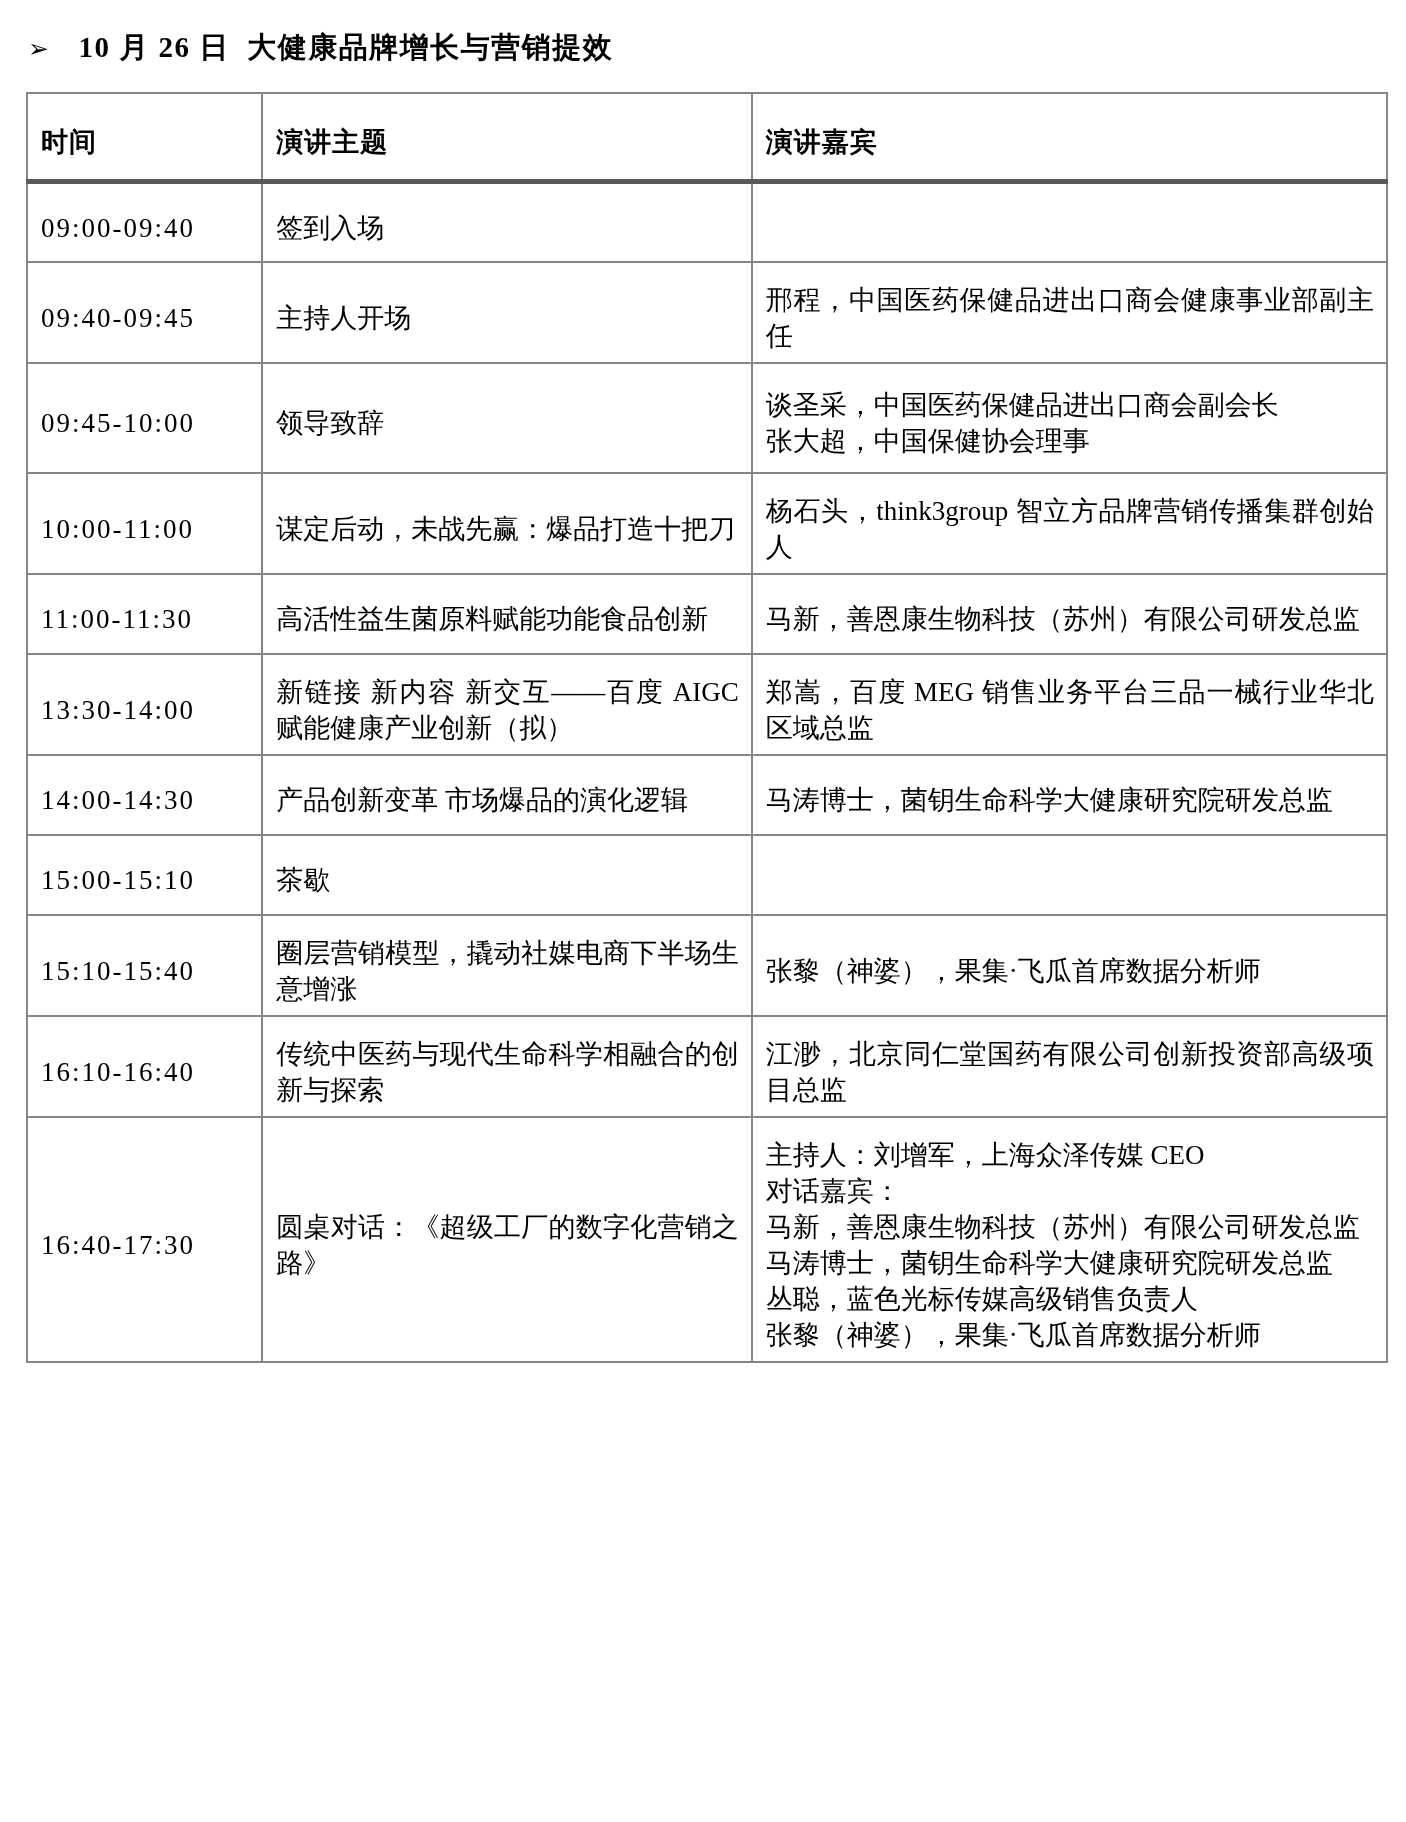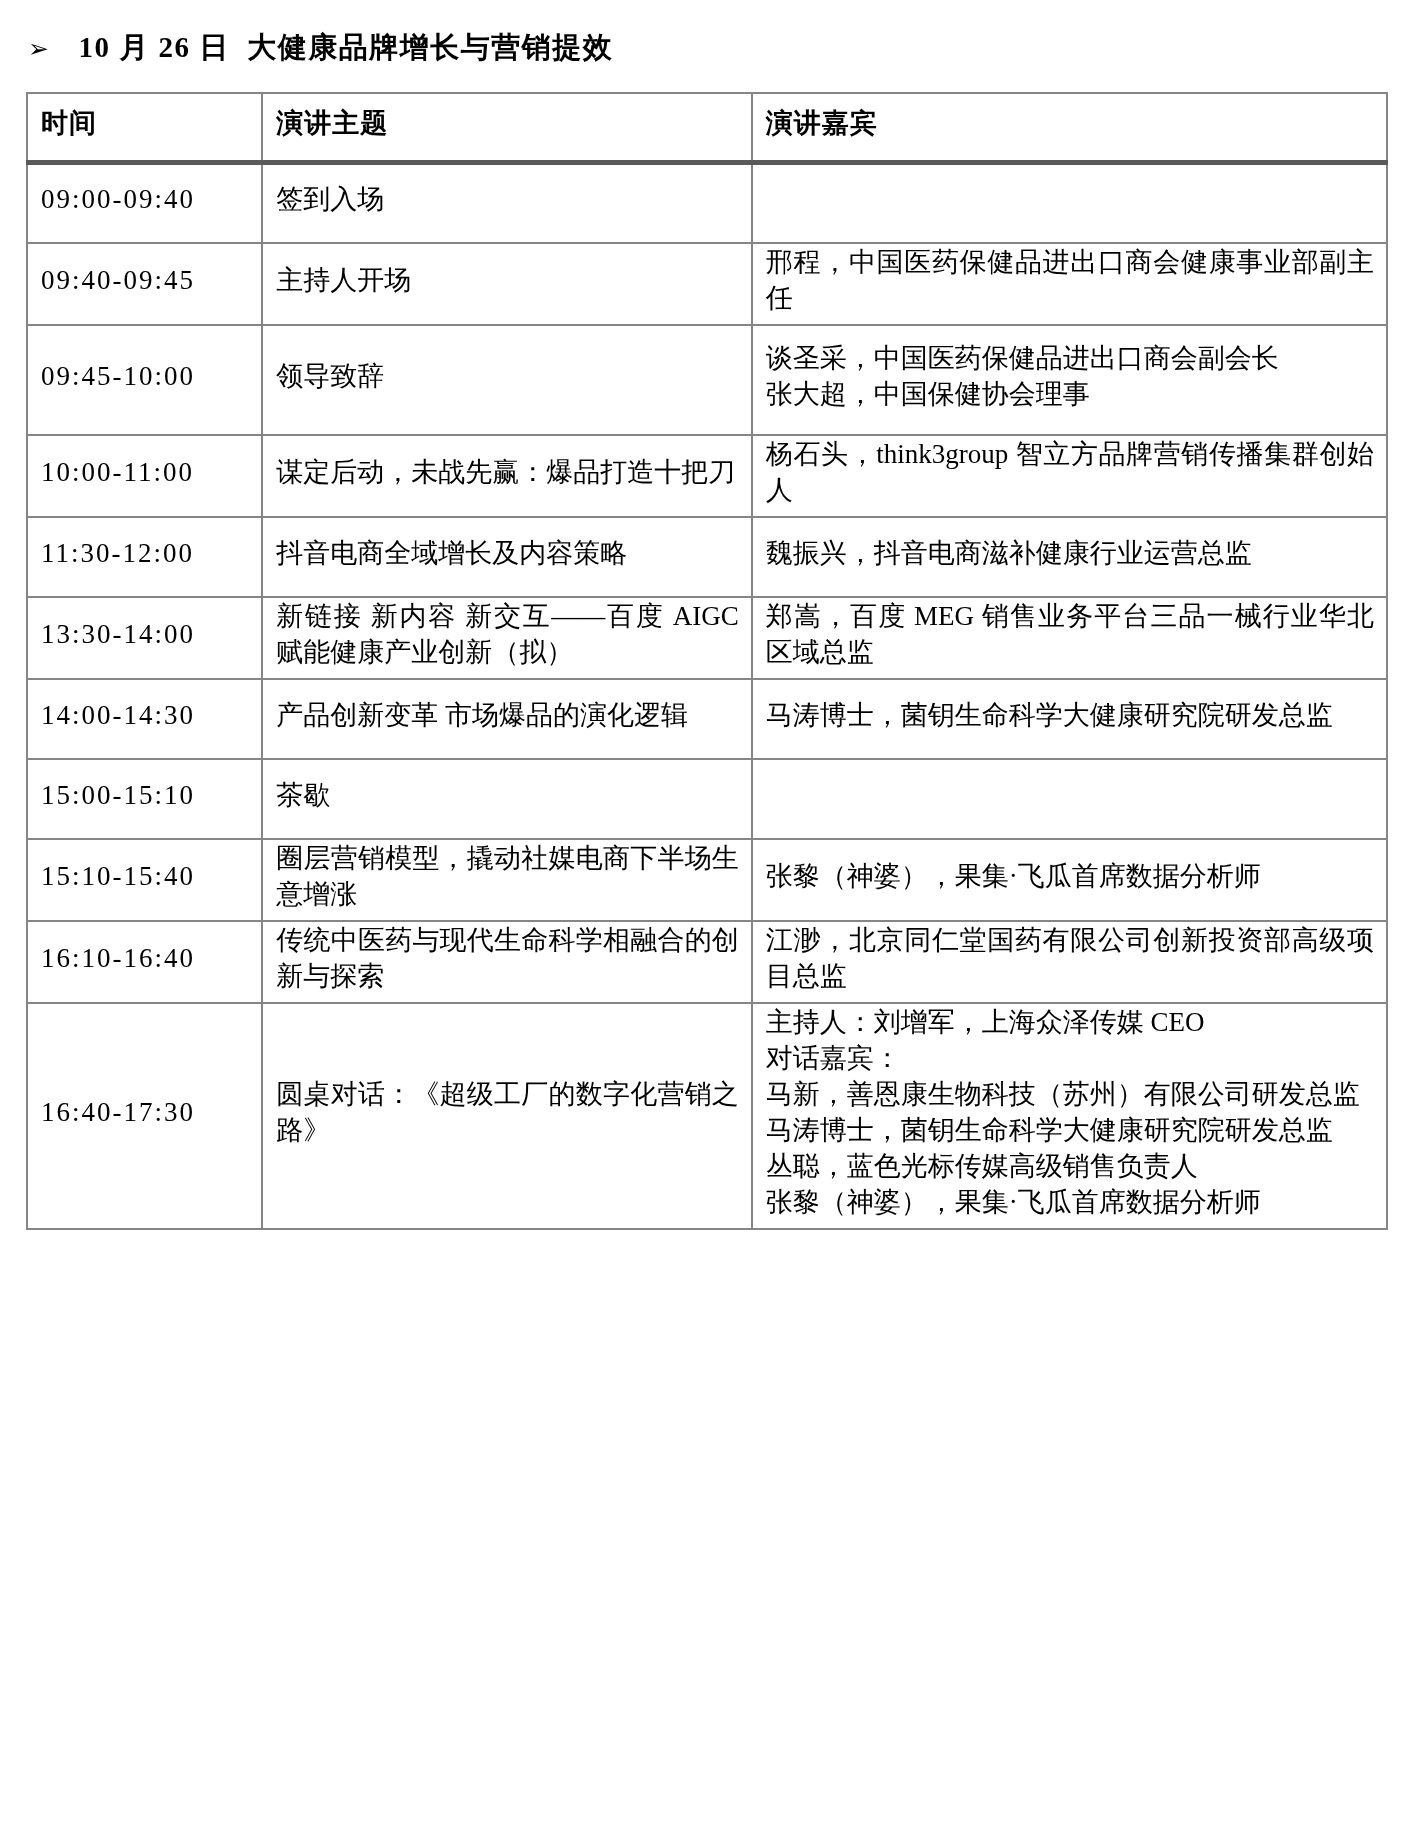--- a/index.html
+++ b/index.html
@@ -34,21 +34,21 @@
   table.agenda {
     border-collapse: collapse;
     width: 1362px;
     table-layout: fixed;
   }
   col.c-time  { width: 17.3%; }
   col.c-topic { width: 36.0%; }
   col.c-guest { width: 46.7%; }
   .agenda th, .agenda td {
     border: 2px solid #868686;
-    padding: 0 12px 8px 13px;
+    padding: 19px 12px 8px 13px;
     font-size: 27px;
     line-height: 36px;
     vertical-align: middle;
     text-align: left;
     overflow: hidden;
     margin-top: 33px;
   }
   .agenda thead th {
     font-weight: bold;
     height: 58px;
@@ -106,24 +106,24 @@
         <td class="time-cell">09:45-10:00</td>
         <td class="topic-cell">领导致辞</td>
         <td class="guest-cell">谈圣采，中国医药保健品进出口商会副会长
 张大超，中国保健协会理事</td>
       </tr>
       <tr>
         <td class="time-cell">10:00-11:00</td>
         <td class="topic-cell">谋定后动，未战先赢：爆品打造十把刀</td>
         <td class="guest-cell">杨石头，think3group 智立方品牌营销传播集群创始人</td>
       </tr>
-      <tr class="r-short">
-        <td class="time-cell">11:30-12:00</td>
-        <td class="topic-cell">抖音电商全域增长及内容策略</td>
-        <td class="guest-cell">魏振兴，抖音电商滋补健康行业运营总监</td>
+      <tr>
+        <td class="time-cell">11:00-11:30</td>
+        <td class="topic-cell">高活性益生菌原料赋能功能食品创新</td>
+        <td class="guest-cell">马新，善恩康生物科技（苏州）有限公司研发总监</td>
       </tr>
       <tr>
         <td class="time-cell">13:30-14:00</td>
         <td class="topic-cell">新链接 新内容 新交互——百度 AIGC 赋能健康产业创新（拟）</td>
         <td class="guest-cell">郑嵩，百度 MEG 销售业务平台三品一械行业华北区域总监</td>
       </tr>
       <tr>
         <td class="time-cell">14:00-14:30</td>
         <td class="topic-cell">产品创新变革 市场爆品的演化逻辑</td>
         <td class="guest-cell">马涛博士，菌钥生命科学大健康研究院研发总监</td>

